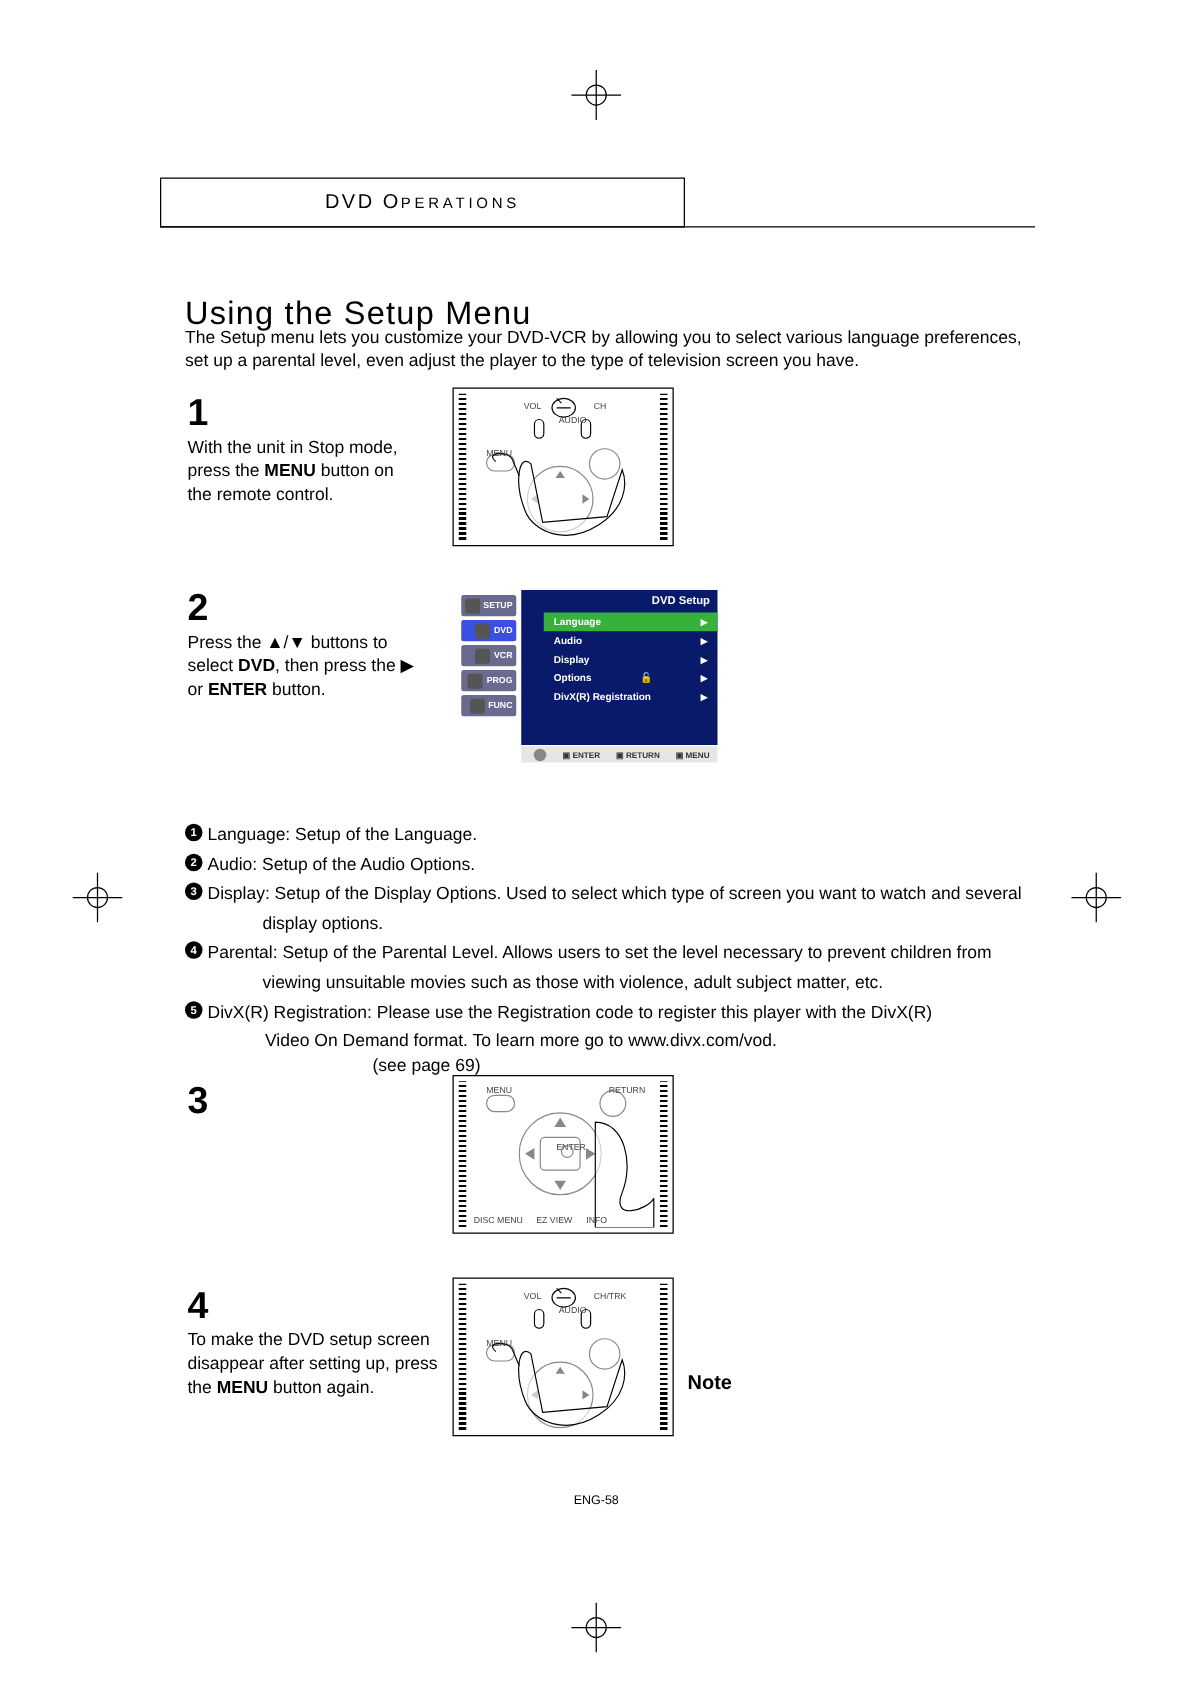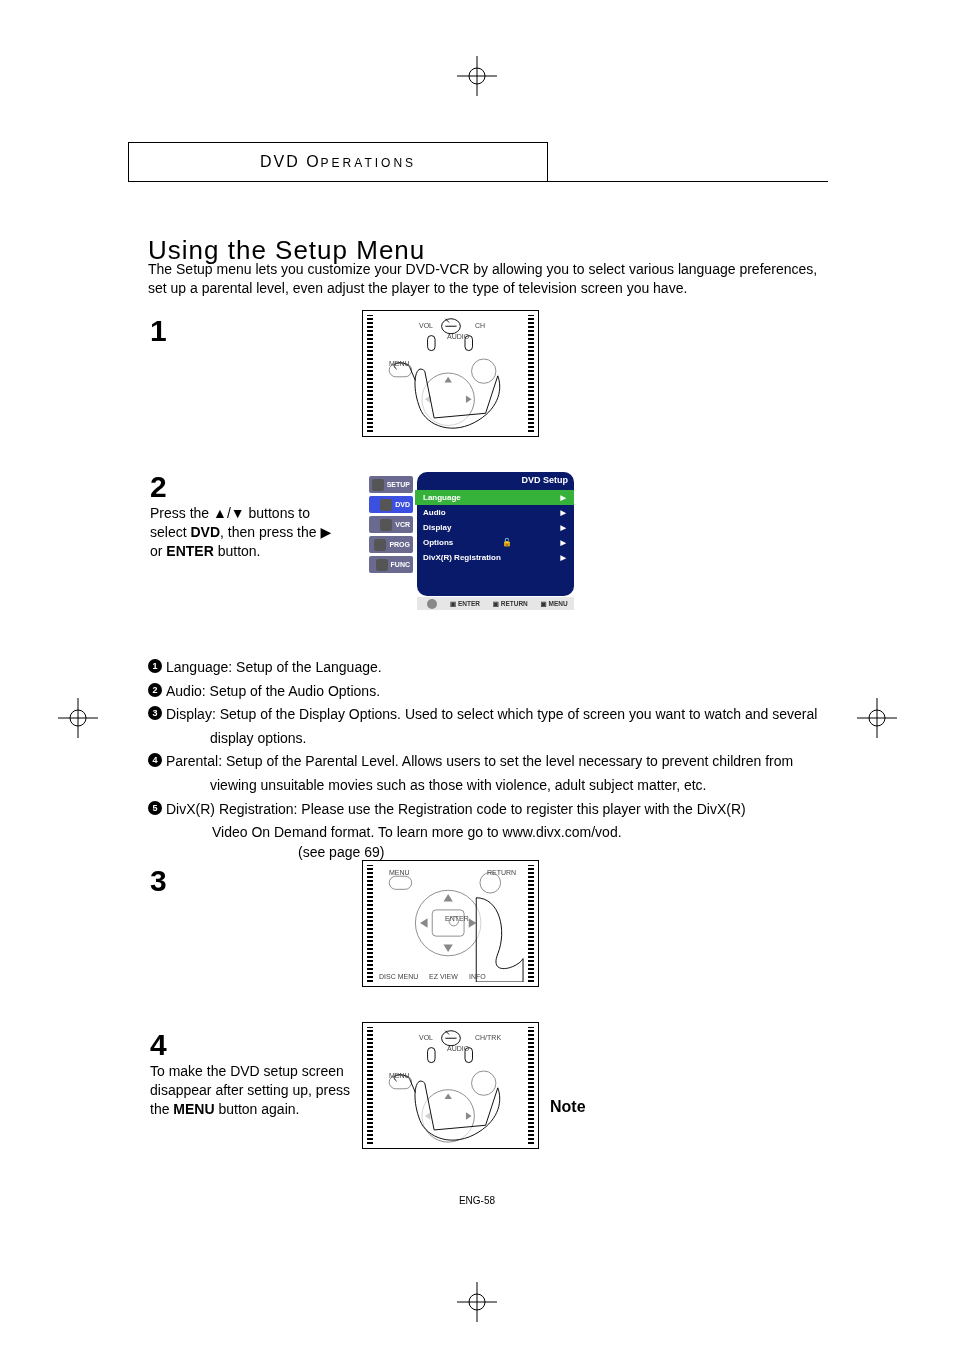--- a/index.html
+++ b/index.html
@@ -97,33 +97,33 @@
 
   .illus-inner { position: absolute; inset: 4px; }
   .vbar { position:absolute; left:0; top:0; width:6px; height:100%; background:repeating-linear-gradient(0deg,#000 0 2px,#fff 2px 4px); }
   .vbar.right { left:auto; right:0; }
 
   .remote-label { font-size:7px; position:absolute; color:#444; }
 
   .dvd-setup-screen {
     position:absolute; left:55px; top:6px; right:8px; bottom:20px;
     background:#0a1a6a;
-    font-size:8px; color:#fff;border-radius:10px;
+    font-size:8px; color:#fff;
   }
   .dvd-setup-title { position:absolute; right:6px; top:3px; font-weight:bold; font-size:9px; }
   .side-tabs { position:absolute; left:-48px; top:4px; width:44px; }
   .side-tab {
     height:17px; margin-bottom:3px; font-size:7px; font-weight:bold;
     text-align:right; padding-right:3px; line-height:17px;
     background:#6a6a90; color:#fff; border-radius:2px;
     display:flex; align-items:center; justify-content:flex-end; gap:3px;
   }
   .side-tab.sel { background:#3b4fe0; }
   .side-tab .tab-icon { width:12px; height:12px; background:#555; border-radius:2px; }
-  .setup-lines { position:absolute; left:6px; top:18px; right:8px; }
+  .setup-lines { position:absolute; left:26px; top:18px; right:8px; }
   .setup-line { display:flex; justify-content:space-between; align-items:center; height:15px; font-weight:bold; }
   .setup-line.sel { background:#36b13a; margin:0 -8px; padding:0 8px; }
   .setup-arrow { font-size:7px; }
   .lock-icon { font-size:8px; }
   .setup-footer {
     position:absolute; left:55px; right:8px; bottom:6px; height:13px;
     background:#e6e6e6; color:#333; font-size:6.5px; display:flex; justify-content:space-around; align-items:center; font-weight:bold;
   }
   .tiny-gear { width:10px;height:10px;border-radius:50%;background:#888;display:inline-block;margin-left:4px; }
 
@@ -199,20 +199,23 @@
 <div class="header-box">
   <span>DVD O</span><span class="small">PERATIONS</span>
 </div>
 <div class="rule"></div>
 
 <h1 class="title">Using the Setup Menu</h1>
 <div class="intro">The Setup menu lets you customize your DVD-VCR by allowing you to select various language preferences, set up a parental level, even adjust the player to the type of television screen you have.</div>
 
 <div class="step step1">
   <div class="step-num">1</div>
+  <div class="step-body">
+    <span>With the unit in Stop mode, press the </span><b>MENU</b><span> button on the remote control.</span>
+  </div>
 </div>
 <div class="illus illus1">
   <div class="illus-inner">
     <div class="vbar"></div><div class="vbar right"></div>
     <span class="remote-label" style="left:52px;top:7px;">VOL</span>
     <span class="remote-label" style="left:80px;top:18px;">AUDIO</span>
     <span class="remote-label" style="left:108px;top:7px;">CH</span>
     <span class="remote-label" style="left:22px;top:45px;">MENU</span>
     <svg class="remote-art" viewBox="0 0 175 125">
       <ellipse cx="88" cy="12" rx="10" ry="8" fill="none" stroke="#000"></ellipse>

